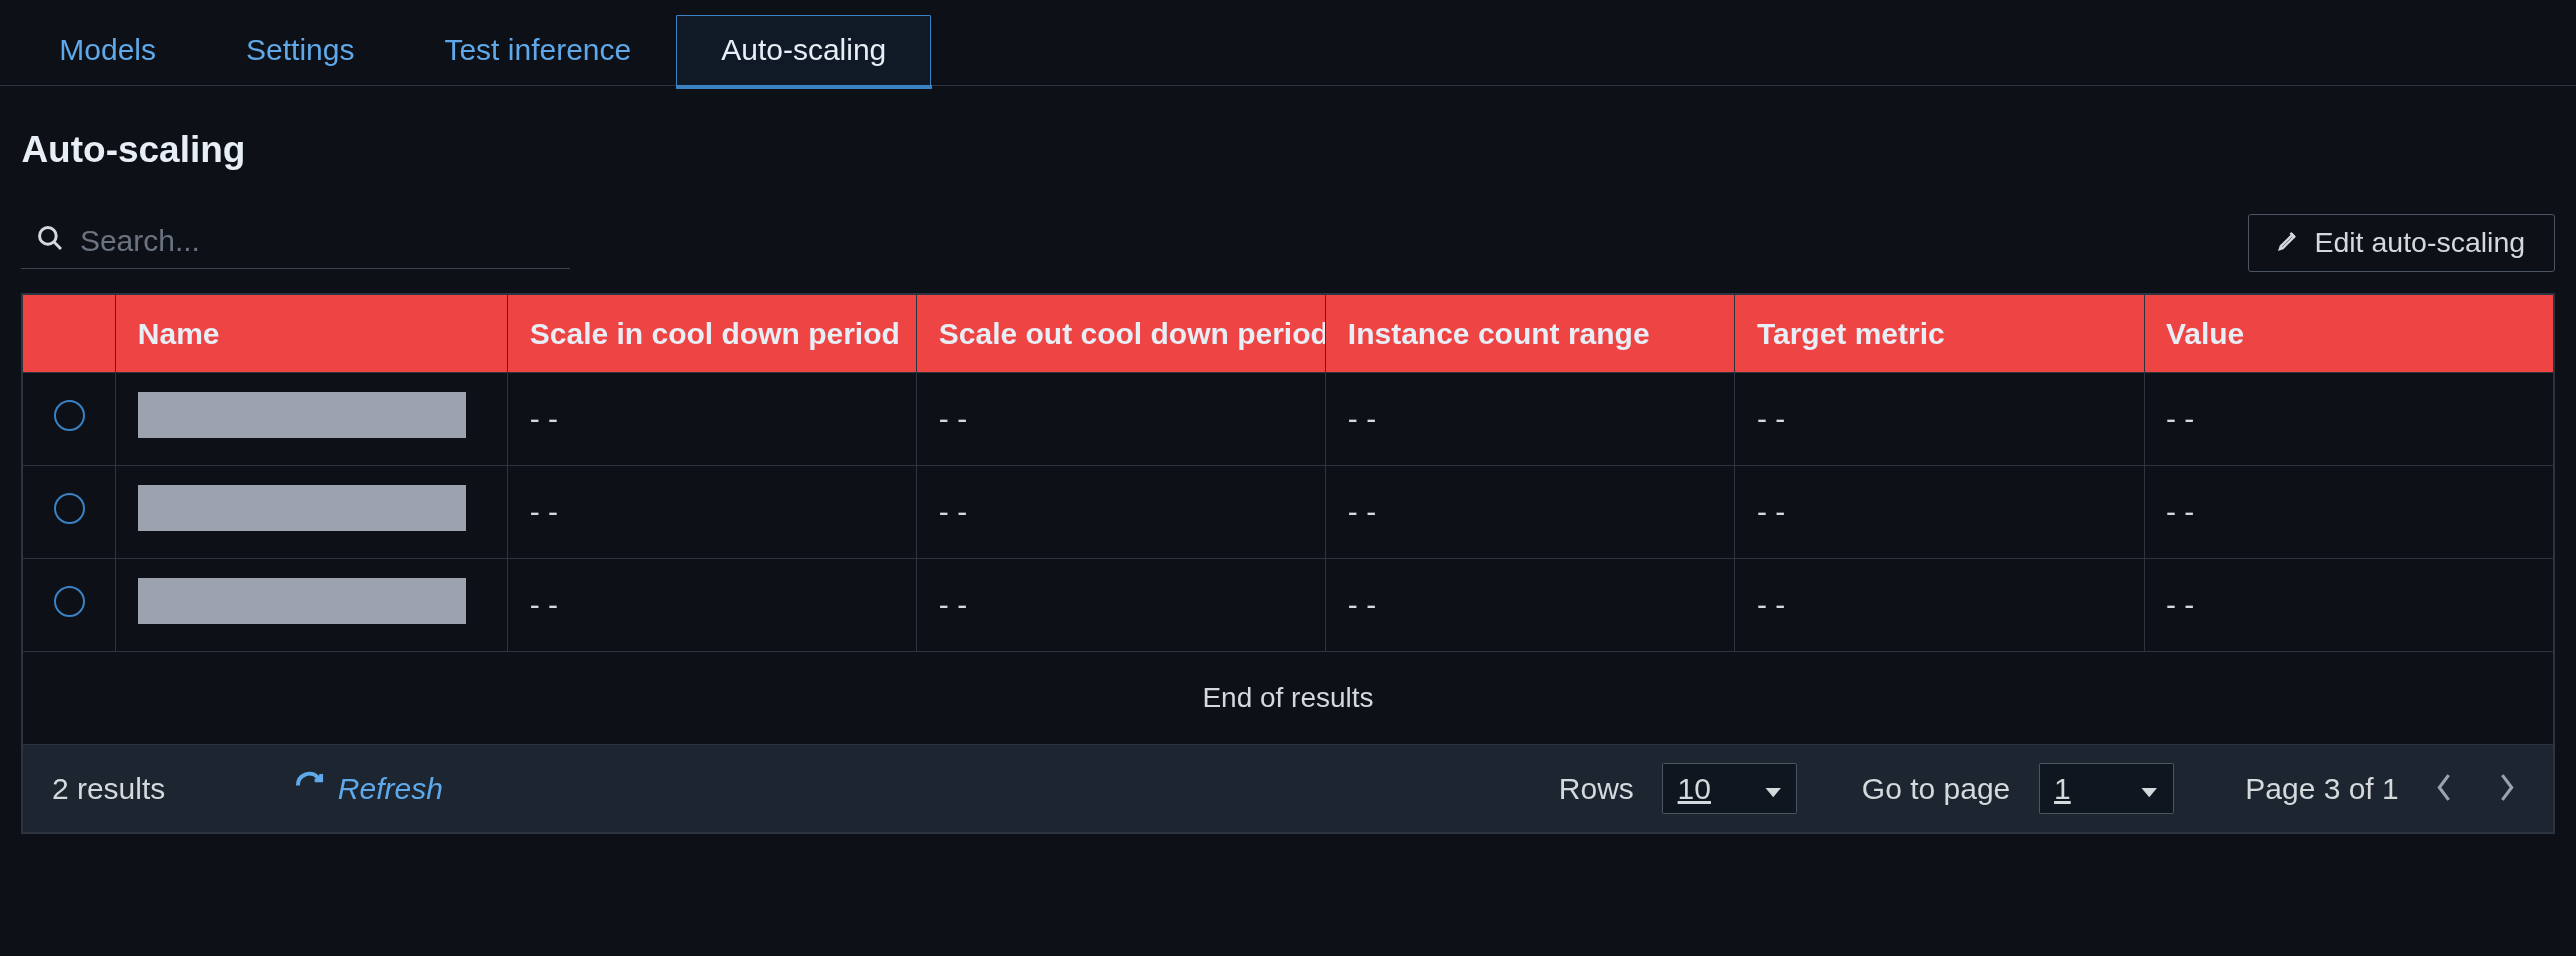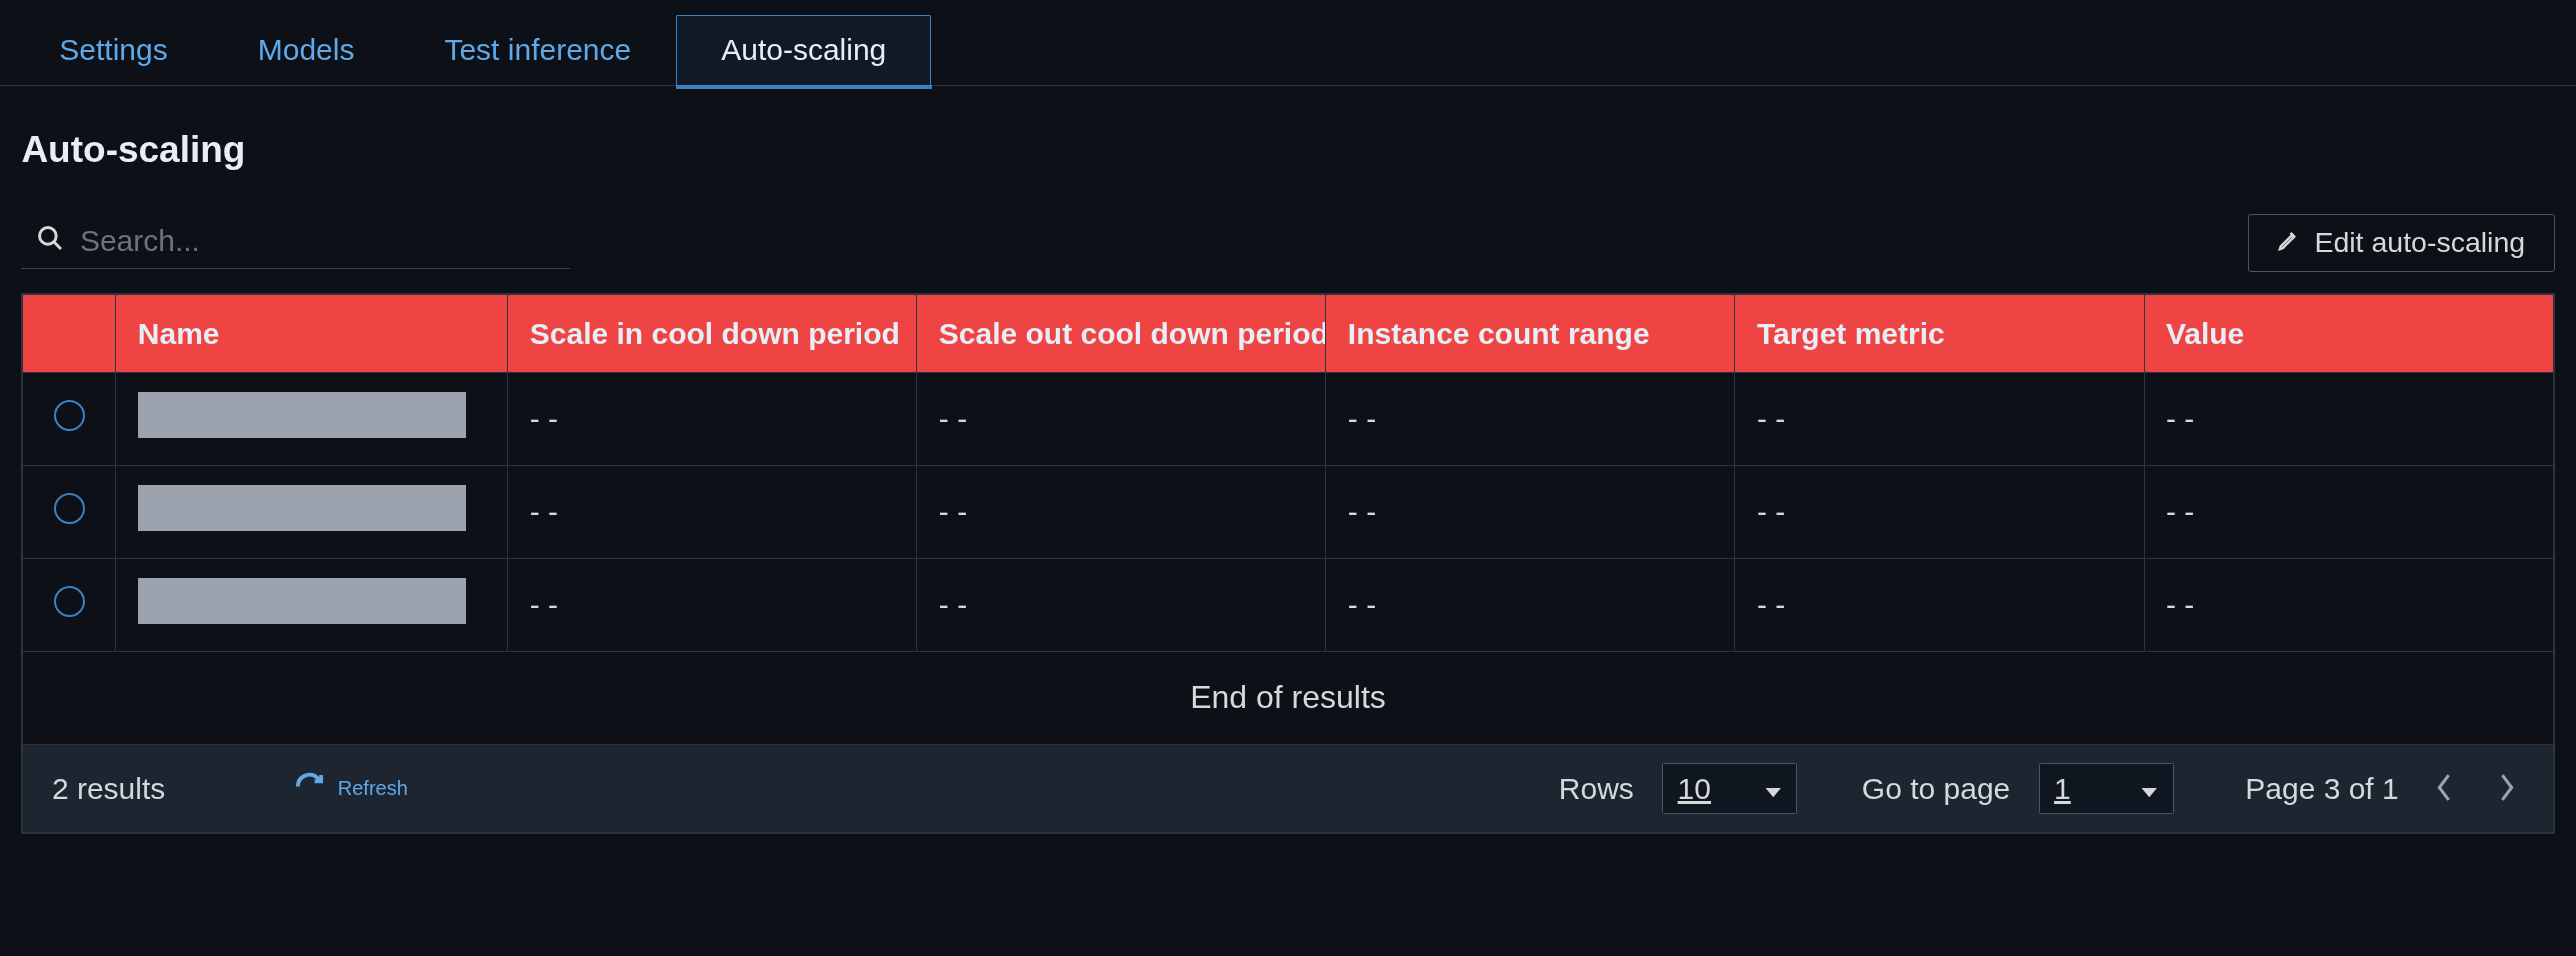--- a/index.html
+++ b/index.html
@@ -164,21 +164,21 @@
   }
   .name-placeholder {
     width: 328px;
     height: 46px;
     background: #9ca3af;
     display: inline-block;
   }
   .end-row td {
     text-align: center;
     color: #d5d9dc;
-    font-size: 32px;
+    font-size: 28px;
     padding: 18.5px;
     background: #0d1117;
   }
 
   
   .footer {
     display: flex;
     align-items: center;
     padding: 18.5px 28.5px;
     border: 1.4px solid #2c3440;
@@ -191,22 +191,23 @@
   .footer .results-count {
     margin-right: 100px;
   }
   .refresh-btn {
     display: flex;
     align-items: center;
     gap: 13px;
     background: transparent;
     border: none;
     color: #5fa9ea;
-    font-size: 20px;
-    cursor: pointer;
+    font-size: 30px;
+    cursor: pointer;
+    font-style: italic;
   }
   .refresh-btn svg {
     width: 31px;
     height: 31px;
     stroke: #5fa9ea;
     fill: none;
     stroke-width: 3;
   }
   .spacer { flex: 1; }
   .footer-label {
@@ -249,22 +250,22 @@
     fill: none;
     stroke-width: 4;
   }
 </style>
 </head>
 <body>
 
 <div class="container">
 
   <div class="tabs">
+    <div class="tab">Models</div>
     <div class="tab">Settings</div>
-    <div class="tab">Models</div>
     <div class="tab">Test inference</div>
     <div class="tab active">Auto-scaling</div>
   </div>
 
   <h1 class="page-title">Auto-scaling</h1>
 
   <div class="toolbar">
     <div class="search-box">
       <span class="search-icon">
         <svg viewBox="0 0 24 24">

